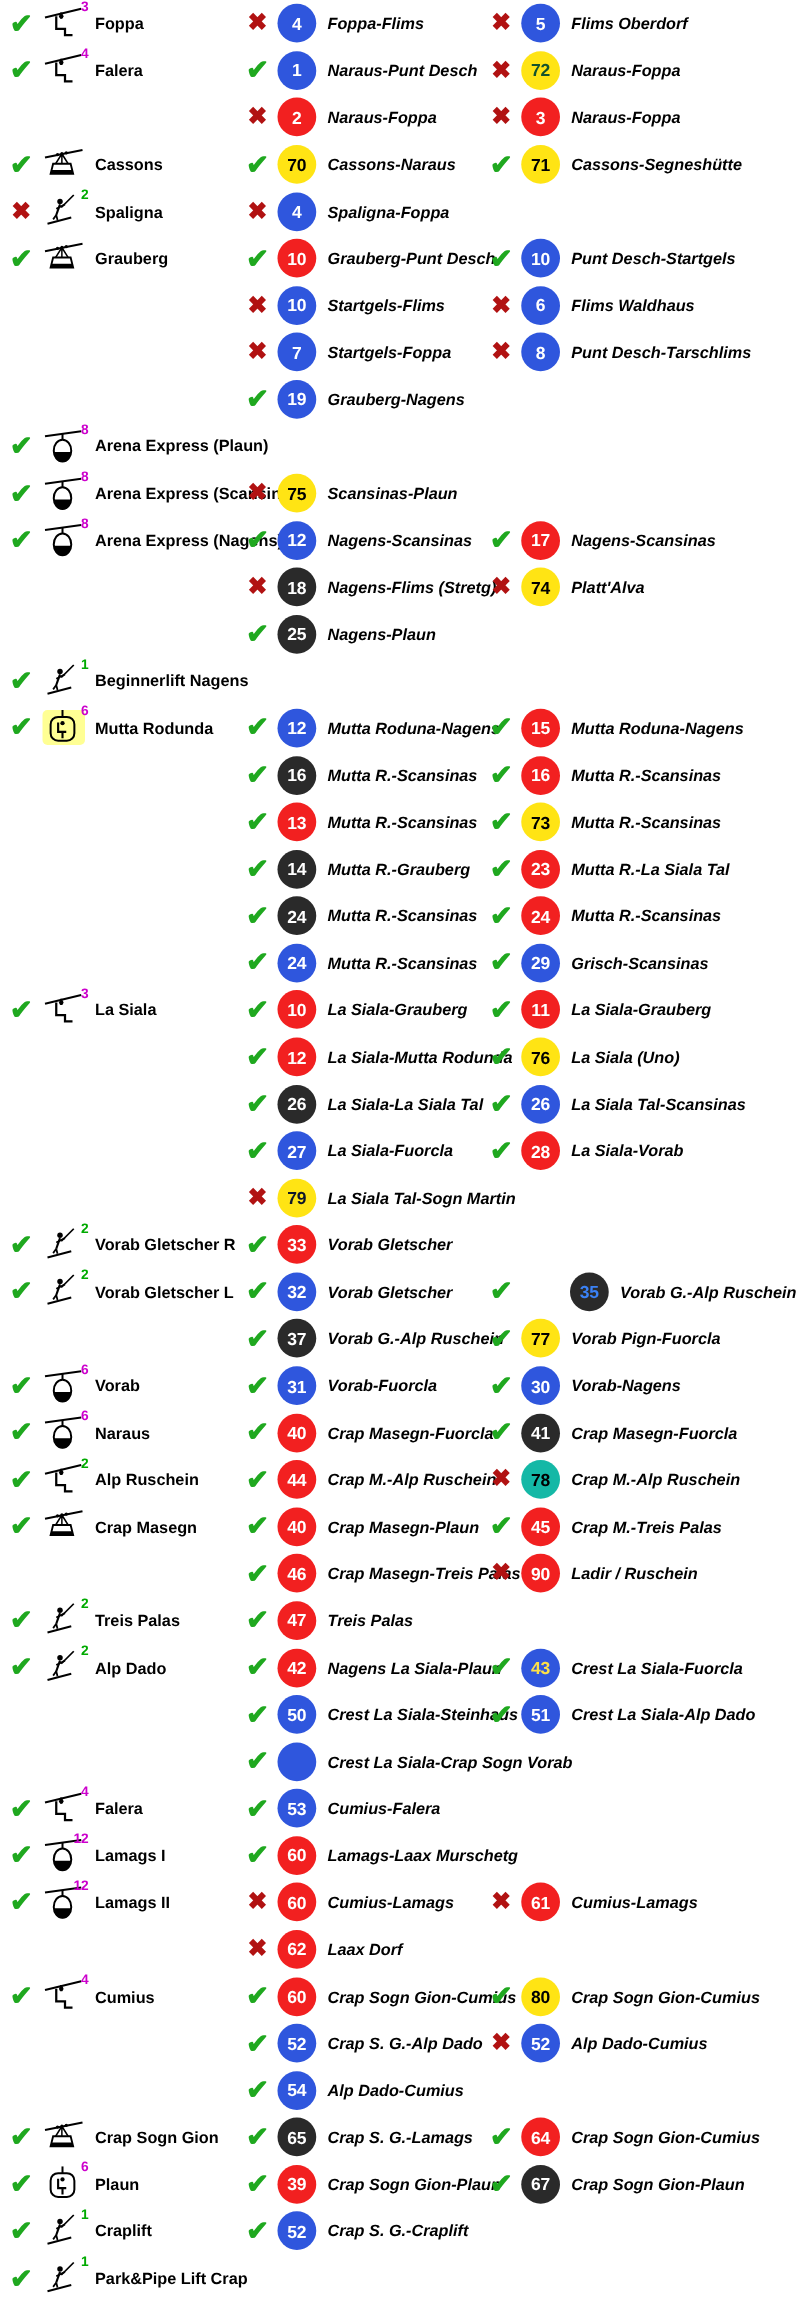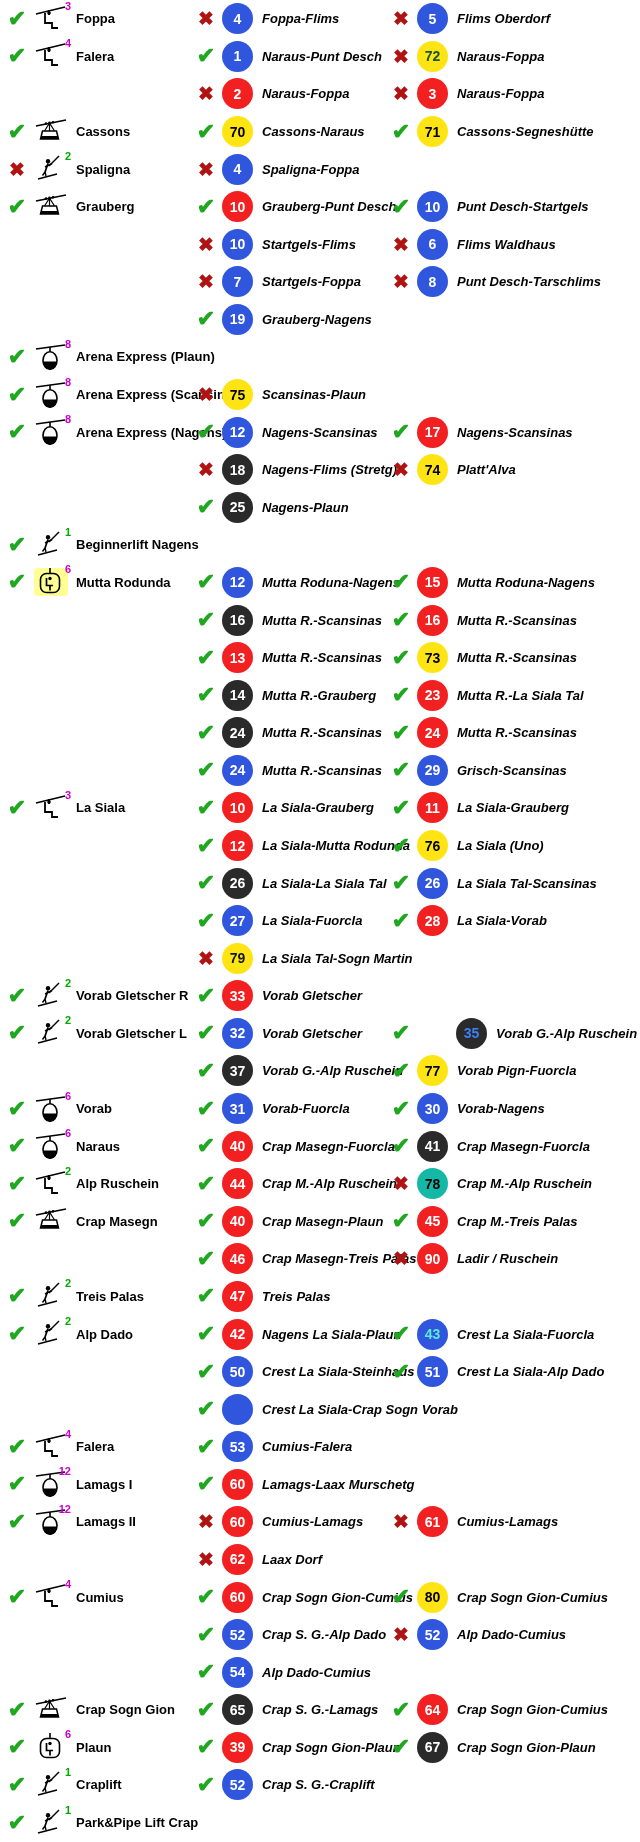--- a/index.html
+++ b/index.html
@@ -692,21 +692,21 @@
         </span>
         <span class="liftname">Alp Dado</span>
       </div>
       <div class="cell cell-s1">
         <span class="sstat open" style="color: rgb(31, 168, 31);">✔</span>
         <span class="badge" style="background: rgb(242, 32, 32); color: rgb(255, 255, 255);">42</span>
         <span class="slopename">Nagens La Siala-Plaun</span>
       </div>
       <div class="cell cell-s2">
         <span class="sstat open" style="color: rgb(31, 168, 31);">✔</span>
-        <span class="badge" style="background: rgb(47, 86, 221); color: #5eead4;">43</span>
+        <span class="badge" style="background: rgb(47, 86, 221); color: #fde047;">43</span>
         <span class="slopename">Crest La Siala-Fuorcla</span>
       </div>
     </div>
     <div class="row">
       <div class="cell cell-lift"></div>
       <div class="cell cell-s1">
         <span class="sstat open" style="color: rgb(31, 168, 31);">✔</span>
         <span class="badge" style="background: rgb(47, 86, 221); color: rgb(255, 255, 255);">50</span>
         <span class="slopename">Crest La Siala-Steinhaus</span>
       </div>

